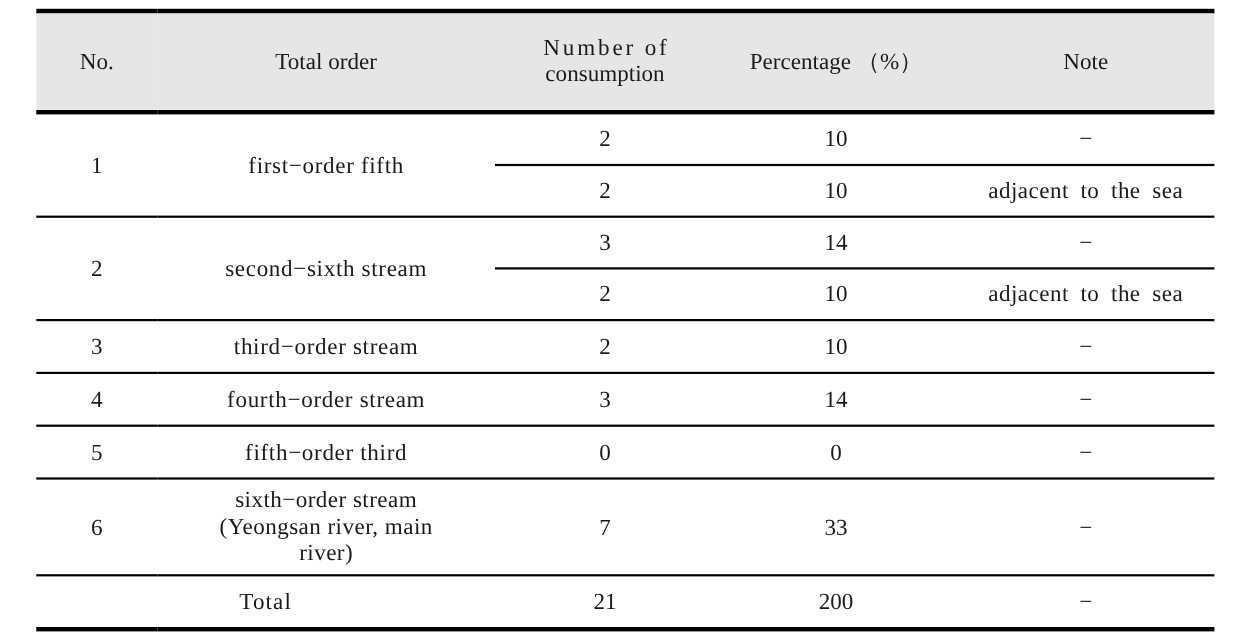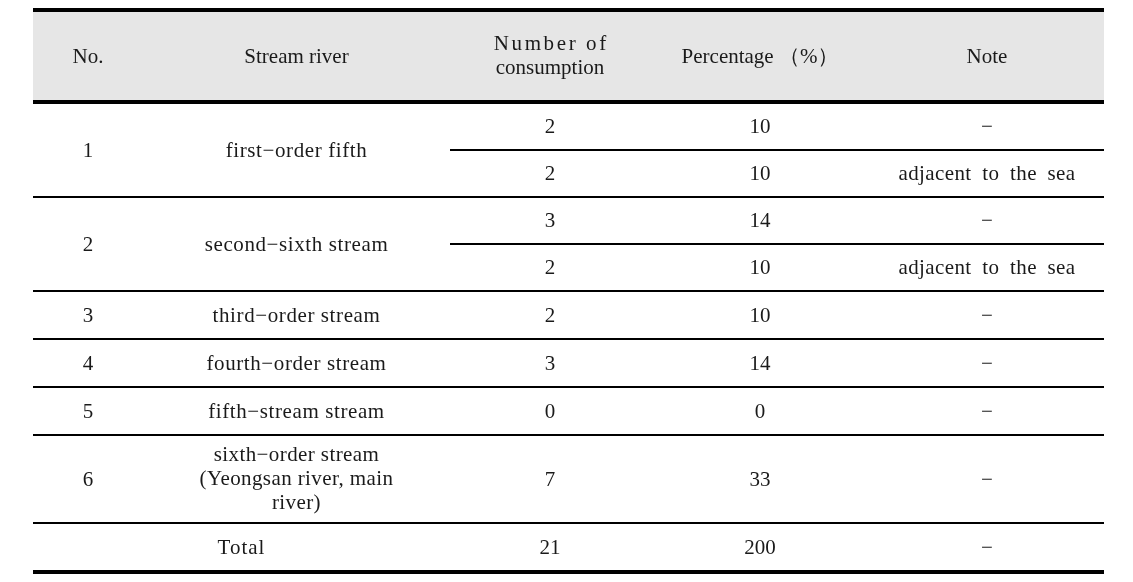--- a/index.html
+++ b/index.html
@@ -128,21 +128,21 @@
       <col class="c-no">
       <col class="c-order">
       <col class="c-num">
       <col class="c-pct">
       <col class="c-note">
     </colgroup>
 
     <thead>
       <tr class="header-row">
         <th>No.</th>
-        <th>Stream river</th>
+        <th>Total order</th>
         <th>
           <span class="hdr-number">
             <span class="l1">Number of</span>
             <span class="l2">consumption</span>
           </span>
         </th>
         <th>Percentage （%）</th>
         <th>Note</th>
       </tr>
     </thead>
@@ -207,21 +207,21 @@
         <td>3</td>
         <td>14</td>
         <td>
           <span class="dash">−</span>
         </td>
       </tr>
 
       <tr>
         <td>5</td>
         <td>
-          <span class="order-text">fifth−stream stream</span>
+          <span class="order-text">fifth−order third</span>
         </td>
         <td>0</td>
         <td>0</td>
         <td>
           <span class="dash">−</span>
         </td>
       </tr>
 
       <tr>
         <td class="tall-6">6</td>

